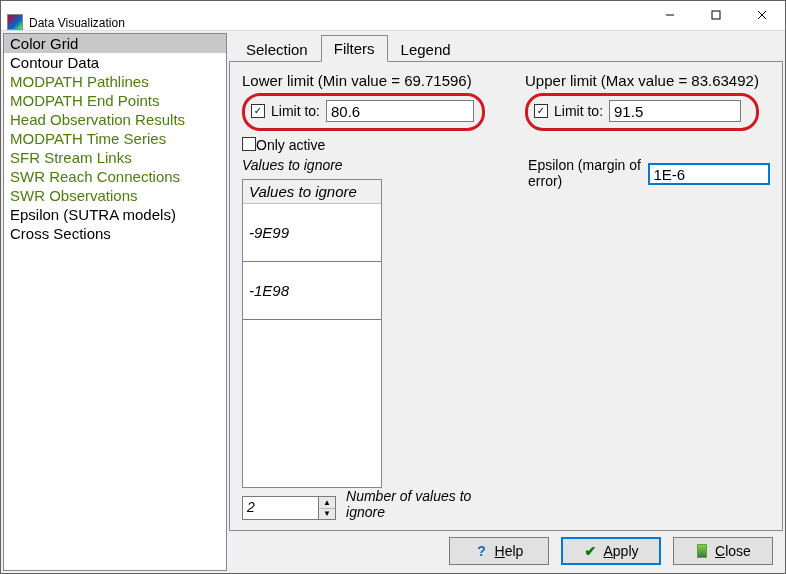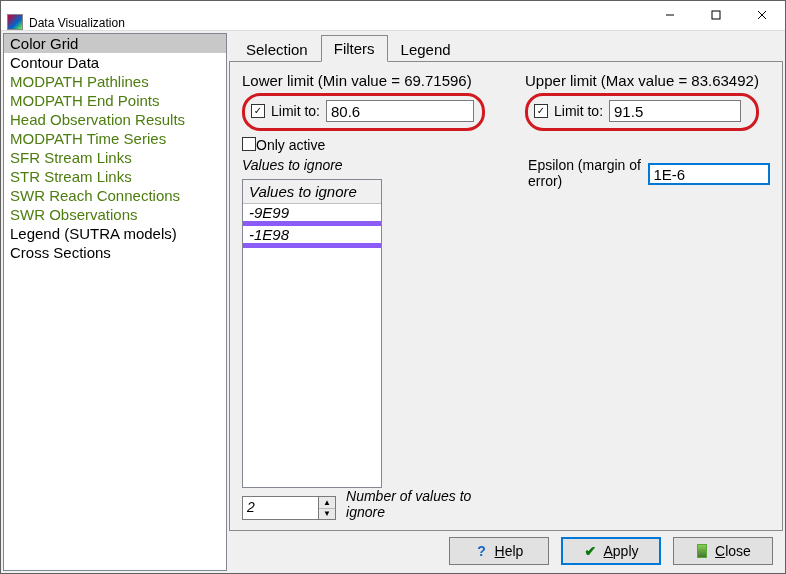--- a/index.html
+++ b/index.html
@@ -164,22 +164,22 @@
     display:flex; flex-direction:column;
     min-height:260px;
   }
   .ignore-header{
     background:#f0f0f0;
     border-bottom:1px solid #c0c0c0;
     padding:3px 6px;
     font-size:15px;
   }
   .ignore-cell{
-    border-bottom:5px solid #8b5cf6;
-    padding:0 6px;
+    border-bottom:1px solid #8b5cf6;
+    padding:20px 6px;
     font-size:15px;
   }
 
   .spinner {
     display:flex; align-items:stretch;
     margin-top:8px;
     width:118px;
     height:24px;
   }
   .spinner .sp-val{
@@ -264,24 +264,23 @@
   <div class="body">
 
     <div class="sidebar">
       <div class="side-item selected"><span>Color Grid</span></div>
       <div class="side-item"><span>Contour Data</span></div>
       <div class="side-item disabled"><span>MODPATH Pathlines</span></div>
       <div class="side-item disabled"><span>MODPATH End Points</span></div>
       <div class="side-item disabled"><span>Head Observation Results</span></div>
       <div class="side-item disabled"><span>MODPATH Time Series</span></div>
       <div class="side-item disabled"><span>SFR Stream Links</span></div>
-      <div class="side-item disabled"><span>STR Stream Links</span></div>
       <div class="side-item disabled"><span>SWR Reach Connections</span></div>
       <div class="side-item disabled"><span>SWR Observations</span></div>
-      <div class="side-item"><span>Legend (SUTRA models)</span></div>
+      <div class="side-item"><span>Epsilon (SUTRA models)</span></div>
       <div class="side-item"><span>Cross Sections</span></div>
     </div>
 
     <div class="main">
 
       <div class="tabs">
         <div class="tab"><span>Selection</span></div>
         <div class="tab active"><span>Filters</span></div>
         <div class="tab"><span>Legend</span></div>
       </div>

